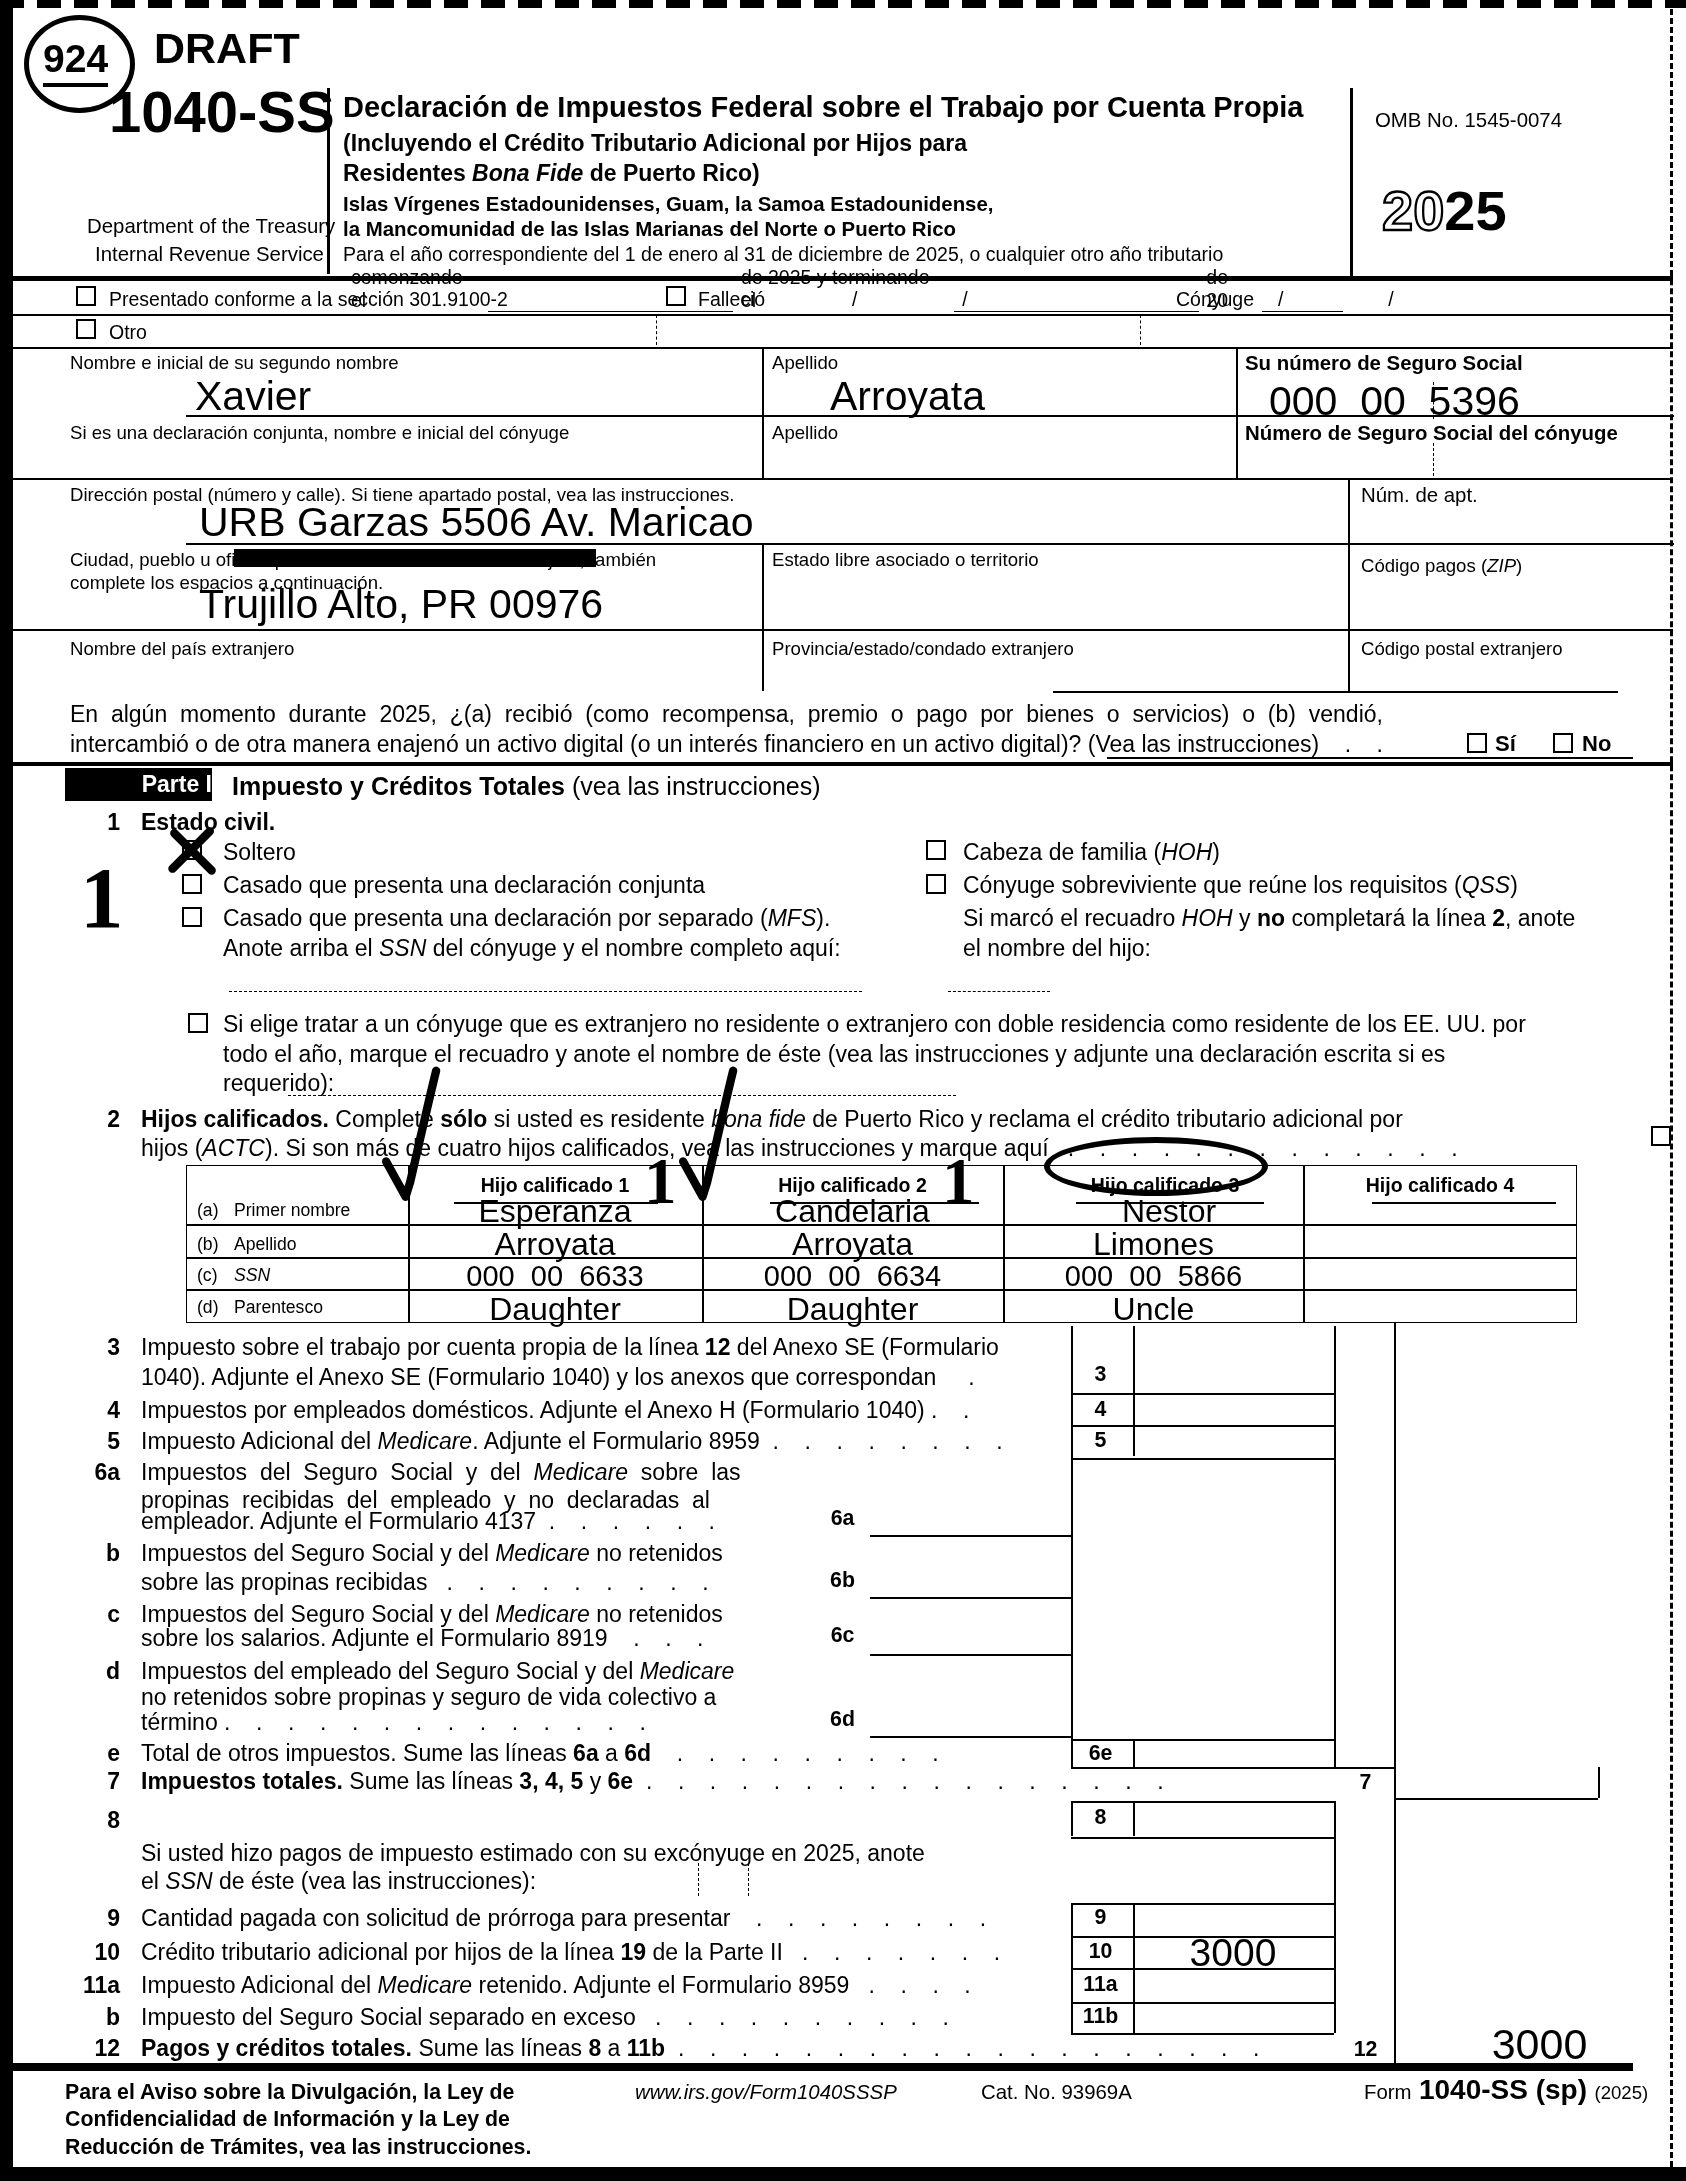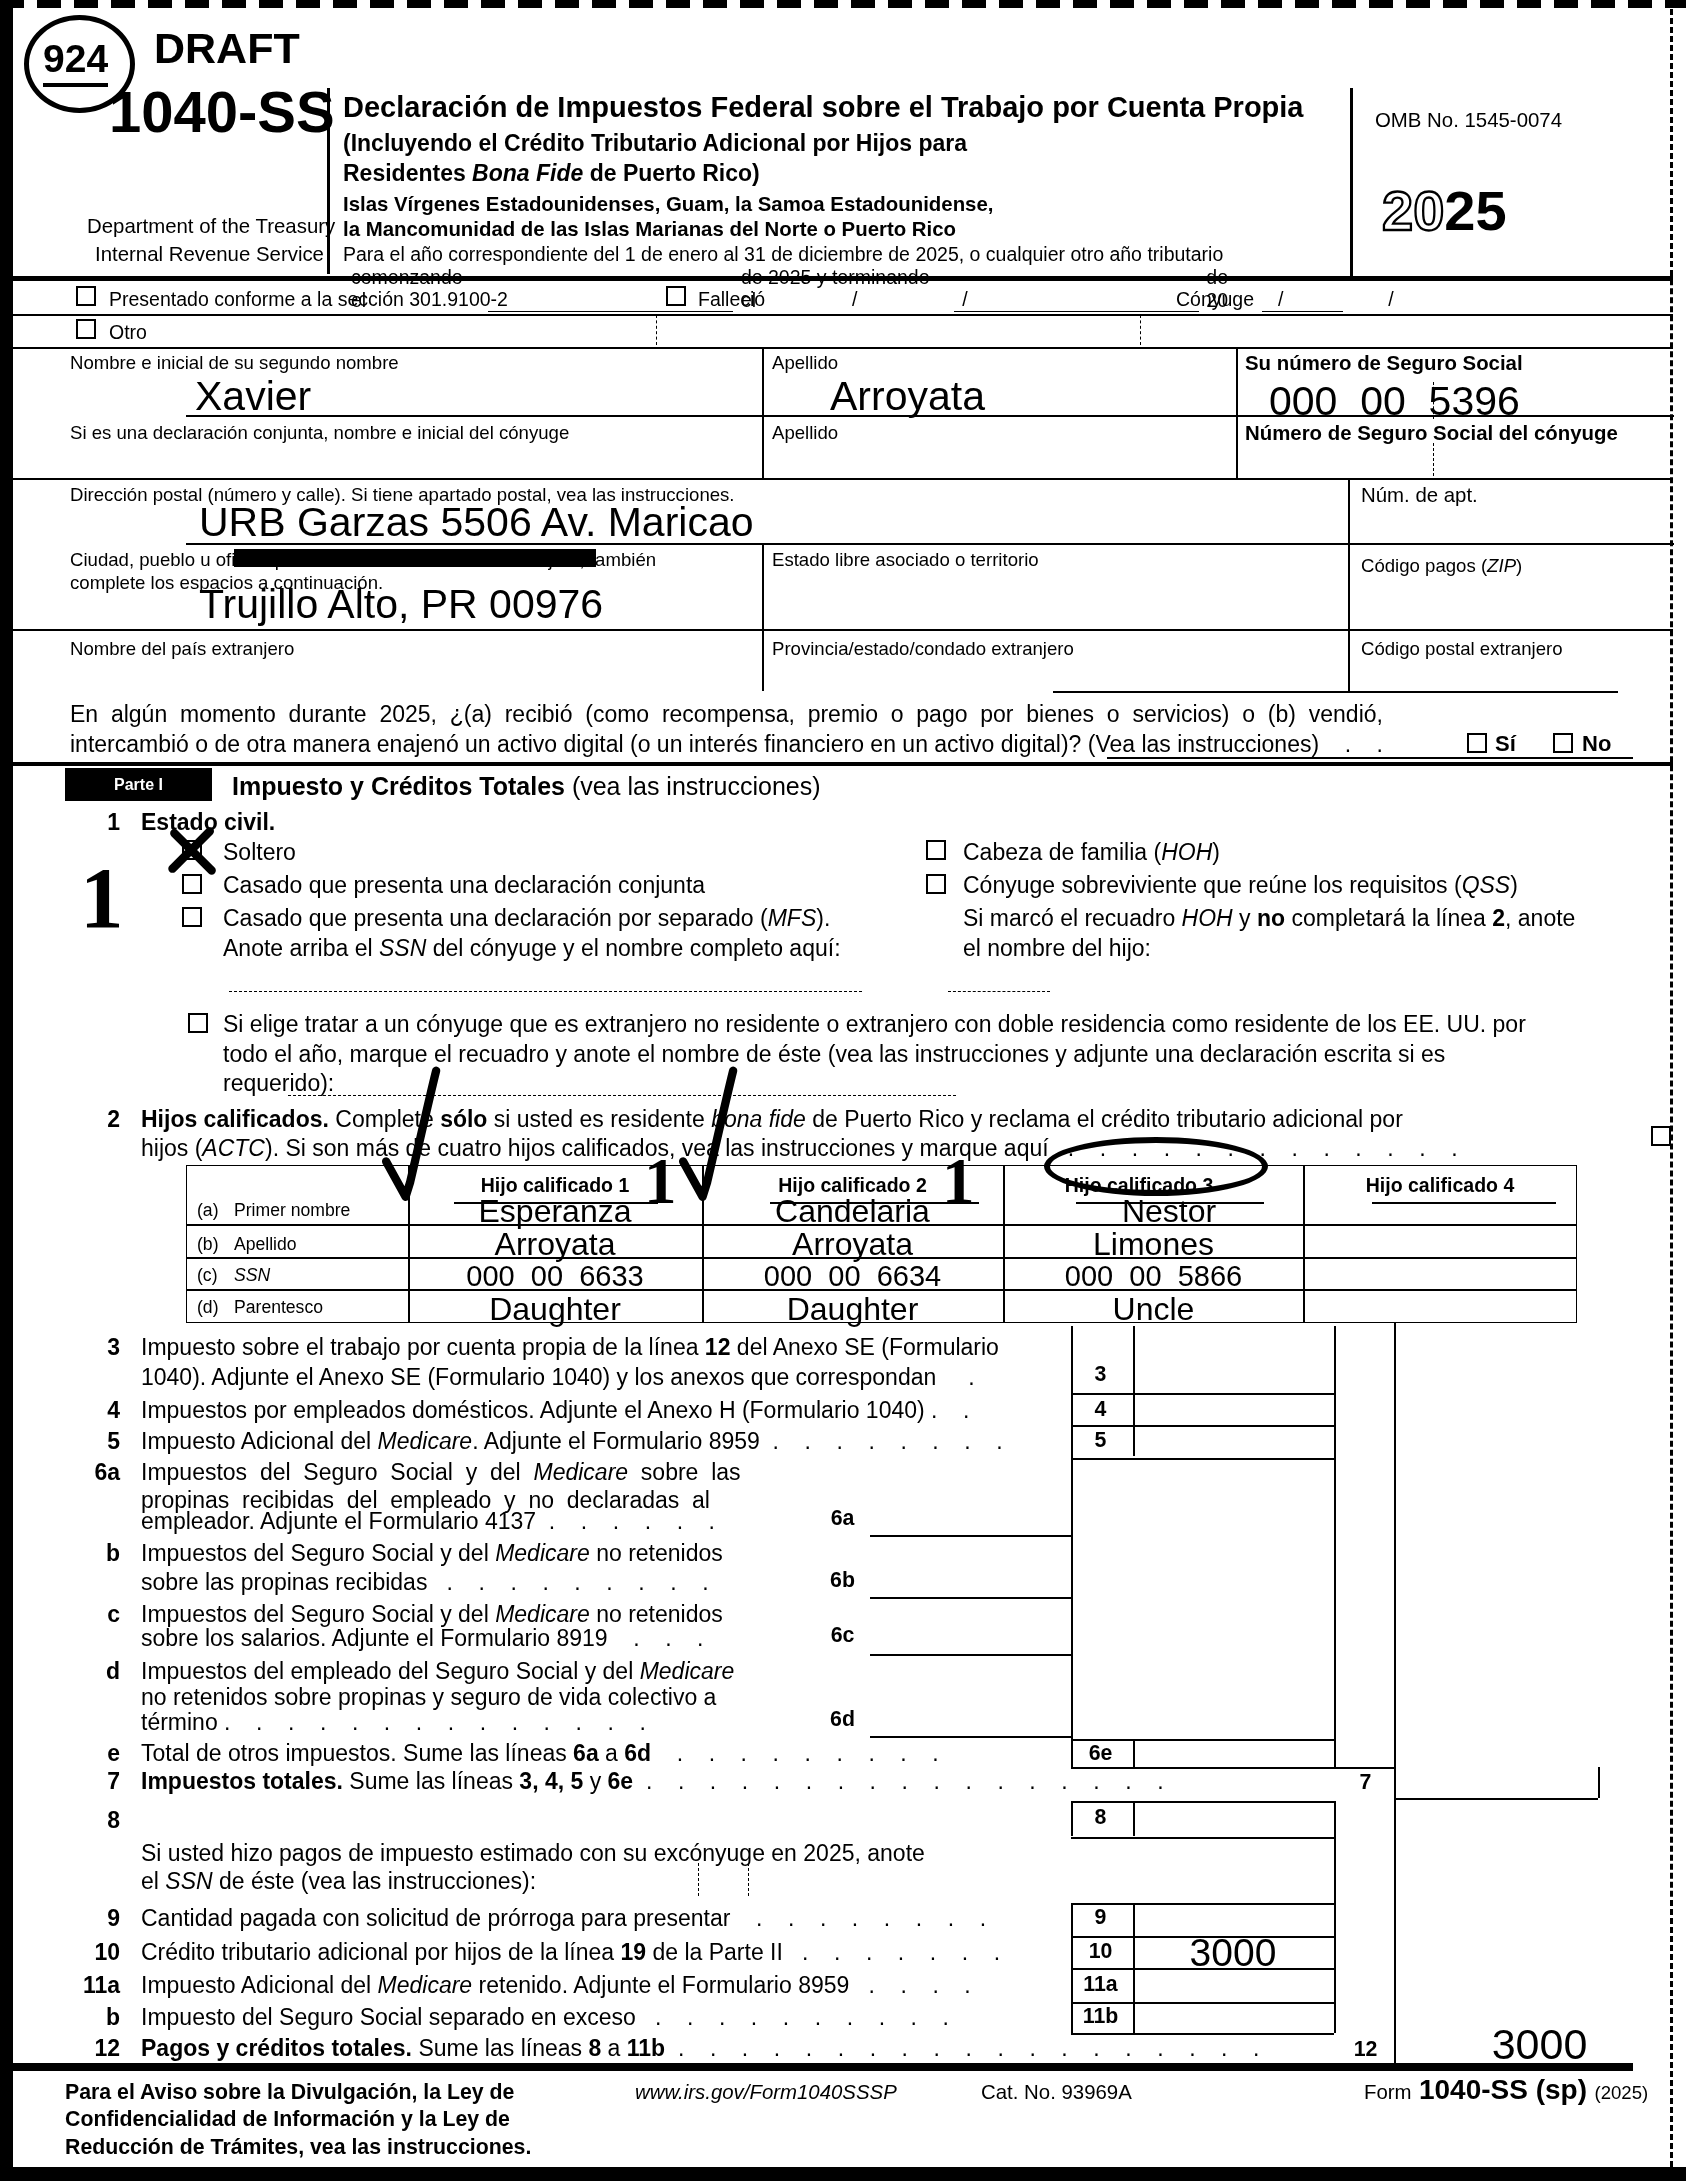--- a/index.html
+++ b/index.html
@@ -122,21 +122,21 @@
 
   <div class="txt" style="left:70px;top:701px">En  algún  momento  durante  2025,  ¿(a)  recibió  (como  recompensa,  premio  o  pago  por  bienes  o  servicios)  o  (b)  vendió,</div>
   <div class="txt" style="left:70px;top:731px">intercambió o de otra manera enajenó un activo digital (o un interés financiero en un activo digital)? (Vea las instrucciones)    .    .</div>
   <div class="cb" style="left:1467px;top:733px"></div>
   <div class="txt b" style="left:1495px;top:731px;font-size:22px">Sí</div>
   <div class="cb" style="left:1553px;top:733px"></div>
   <div class="txt b" style="left:1582px;top:731px;font-size:22px">No</div>
   <div class="hl" style="left:1107px;top:757px;width:526px"></div>
 
   <div class="hl" style="left:13px;top:762px;width:1660px;height:3.7px"></div>
-  <div class="a" style="left:65px;top:768px;width:147px;height:33px;background:#000;color:#fff;font-weight:700;font-size:16px;text-align:center;line-height:33px">
+  <div class="a" style="left:65px;top:768px;width:147px;height:33px;background:#000;color:#fff;font-weight:700;font-size:23px;text-align:right;line-height:33px">
     <span>Parte I</span>
   </div>
   <div class="txt" style="left:232px;top:771px;font-size:25px"><span class="b">Impuesto y Créditos Totales </span><span>(vea las instrucciones)</span></div>
 
   <div class="ln" style="left:61px;top:809px">1</div>
   <div class="txt b" style="left:141px;top:809px">Estado civil.</div>
   <div class="a" style="left:80px;top:861px;font-family:'Liberation Serif',serif;font-weight:700;font-size:87px;line-height:0.85">1</div>
   <div class="cb" style="left:182px;top:840px"></div>
   <svg style="left:165px;top:822px" width="56" height="56" viewBox="0 0 60 60">
     <path d="M10 12 L50 52 M48 10 Q28 30 8 50" stroke="#000" stroke-width="9" fill="none" stroke-linecap="round"></path>
@@ -170,21 +170,21 @@
   <div class="a" style="left:186px;top:1165px;width:1391px;height:158px;border:1.9px solid #000"></div>
   <div class="vl" style="left:408px;top:1165px;height:158px"></div>
   <div class="vl" style="left:702px;top:1165px;height:158px"></div>
   <div class="vl" style="left:1003px;top:1165px;height:158px"></div>
   <div class="vl" style="left:1303px;top:1165px;height:158px"></div>
   <div class="hl" style="left:186px;top:1224px;width:1391px"></div>
   <div class="hl" style="left:186px;top:1257px;width:1391px"></div>
   <div class="hl" style="left:186px;top:1289px;width:1391px"></div>
   <div class="thead" style="left:408px;top:1174px;width:294px">Hijo calificado 1</div>
   <div class="thead" style="left:702px;top:1174px;width:301px">Hijo calificado 2</div>
-  <div class="thead" style="left:1003px;top:1174px;width:272px">Hijo calificado 3</div>
+  <div class="thead" style="left:1029px;top:1174px;width:272px">Hijo calificado 3</div>
   <div class="thead" style="left:1303px;top:1174px;width:274px">Hijo calificado 4</div>
   <div class="hl" style="left:454px;top:1202px;width:204px"></div>
   <div class="hl" style="left:770px;top:1202px;width:209px"></div>
   <div class="hl" style="left:1076px;top:1202px;width:188px"></div>
   <div class="hl" style="left:1372px;top:1202px;width:184px"></div>
   <div class="lbl" style="left:197px;top:1200px;font-size:17.6px">(a)</div>
   <div class="lbl" style="left:234px;top:1200px;font-size:17.6px">Primer nombre</div>
   <div class="lbl" style="left:197px;top:1234px;font-size:17.6px">(b)</div>
   <div class="lbl" style="left:234px;top:1234px;font-size:17.6px">Apellido</div>
   <div class="lbl" style="left:197px;top:1265px;font-size:17.6px">(c)</div>

